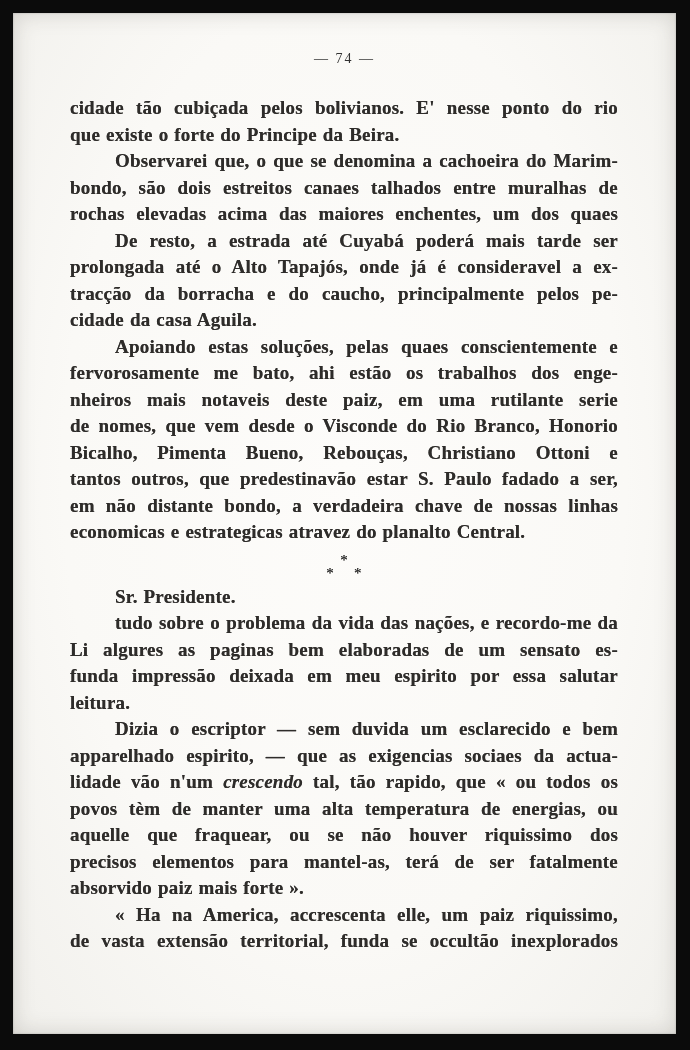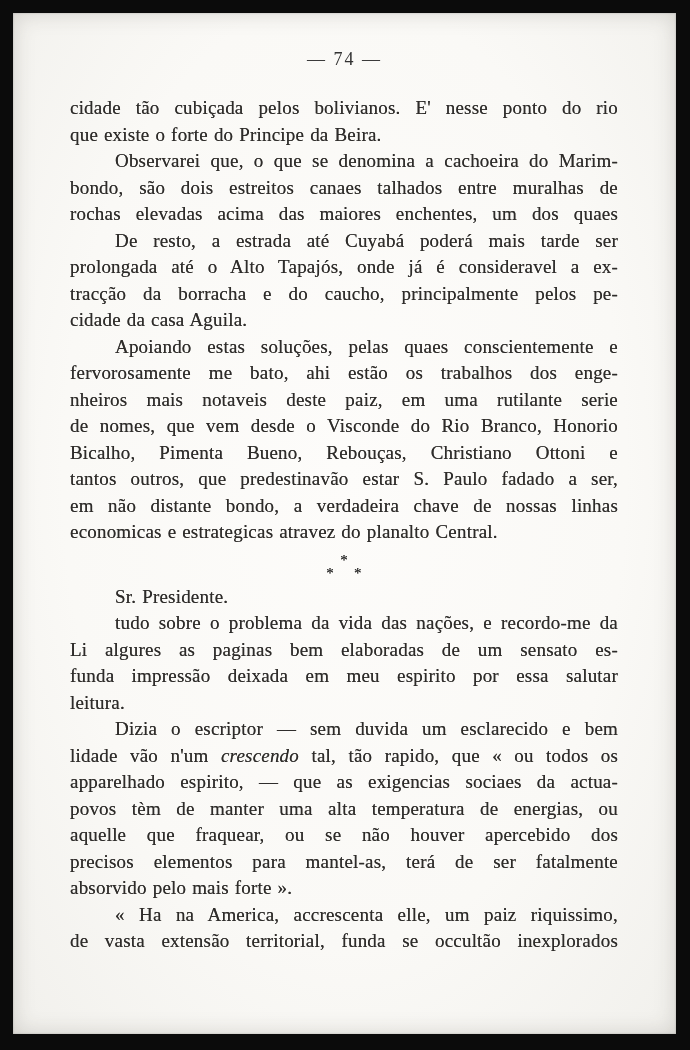--- a/index.html
+++ b/index.html
@@ -31,40 +31,41 @@
   }
   .content {
     position: relative;
     padding-top: 36px;
     color: #2e2c2a;
   }
   .page-number {
     height: 20px;
     line-height: 20px;
     text-align: center;
-    font-size: 18px;
+    font-size: 14px;
     letter-spacing: 2px;
     color: #323232;
   }
   .text-block {
     margin: 26px auto 0 57px;
     width: 548px;
     font-size: 19px;
     line-height: 26.5px;
     letter-spacing: 0.2px;
     word-spacing: 1px;
     filter: blur(0.24px);
     text-shadow: 0 0 0.6px rgba(46,44,42,0.75);
   }
   .para { margin: 0; }
   .para.indent > .line:first-child { text-indent: 45px; }
   .line {
     text-align: justify;
     text-align-last: justify;
     white-space: nowrap;
+    font-weight: bold;
   }
   .line.last {
     text-align-last: left;
     white-space: normal;
   }
   .line i { font-style: italic; }
   .asterism {
     margin: 8px 0 4px 0;
     height: 26px;
     text-align: center;
@@ -119,26 +120,26 @@
             <div class="line last">Sr.  Presidente.</div>
           </div>
           <div class="para indent">
             <div class="line">tudo sobre o problema da vida das nações, e recordo-me da</div>
             <div class="line">Li algures as paginas bem elaboradas de um sensato es-</div>
             <div class="line">funda impressão deixada em meu espirito por essa salutar</div>
             <div class="line last">leitura.</div>
           </div>
           <div class="para indent">
             <div class="line">Dizia o escriptor — sem duvida um esclarecido e bem</div>
+            <div class="line">apparelhado espirito, — que as exigencias sociaes da actua-</div>
             <div class="line">lidade vão n'um <i>crescendo</i> tal, tão rapido, que « ou todos os</div>
-            <div class="line">apparelhado espirito, — que as exigencias sociaes da actua-</div>
             <div class="line">povos tèm de manter uma alta temperatura de energias, ou</div>
-            <div class="line">aquelle que fraquear, ou se não houver apercebido dos</div>
+            <div class="line">aquelle que fraquear, ou se não houver riquissimo dos</div>
             <div class="line">precisos elementos para mantel-as, terá de ser fatalmente</div>
-            <div class="line last">absorvido pelo mais forte ».</div>
+            <div class="line last">absorvido paiz mais forte ».</div>
           </div>
           <div class="para indent">
             <div class="line">« Ha na America, accrescenta elle, um paiz riquissimo,</div>
             <div class="line">de vasta extensão territorial, funda se occultão inexplorados</div>
           </div>
         </div>
     </div>
   </div>
 </div>
 

